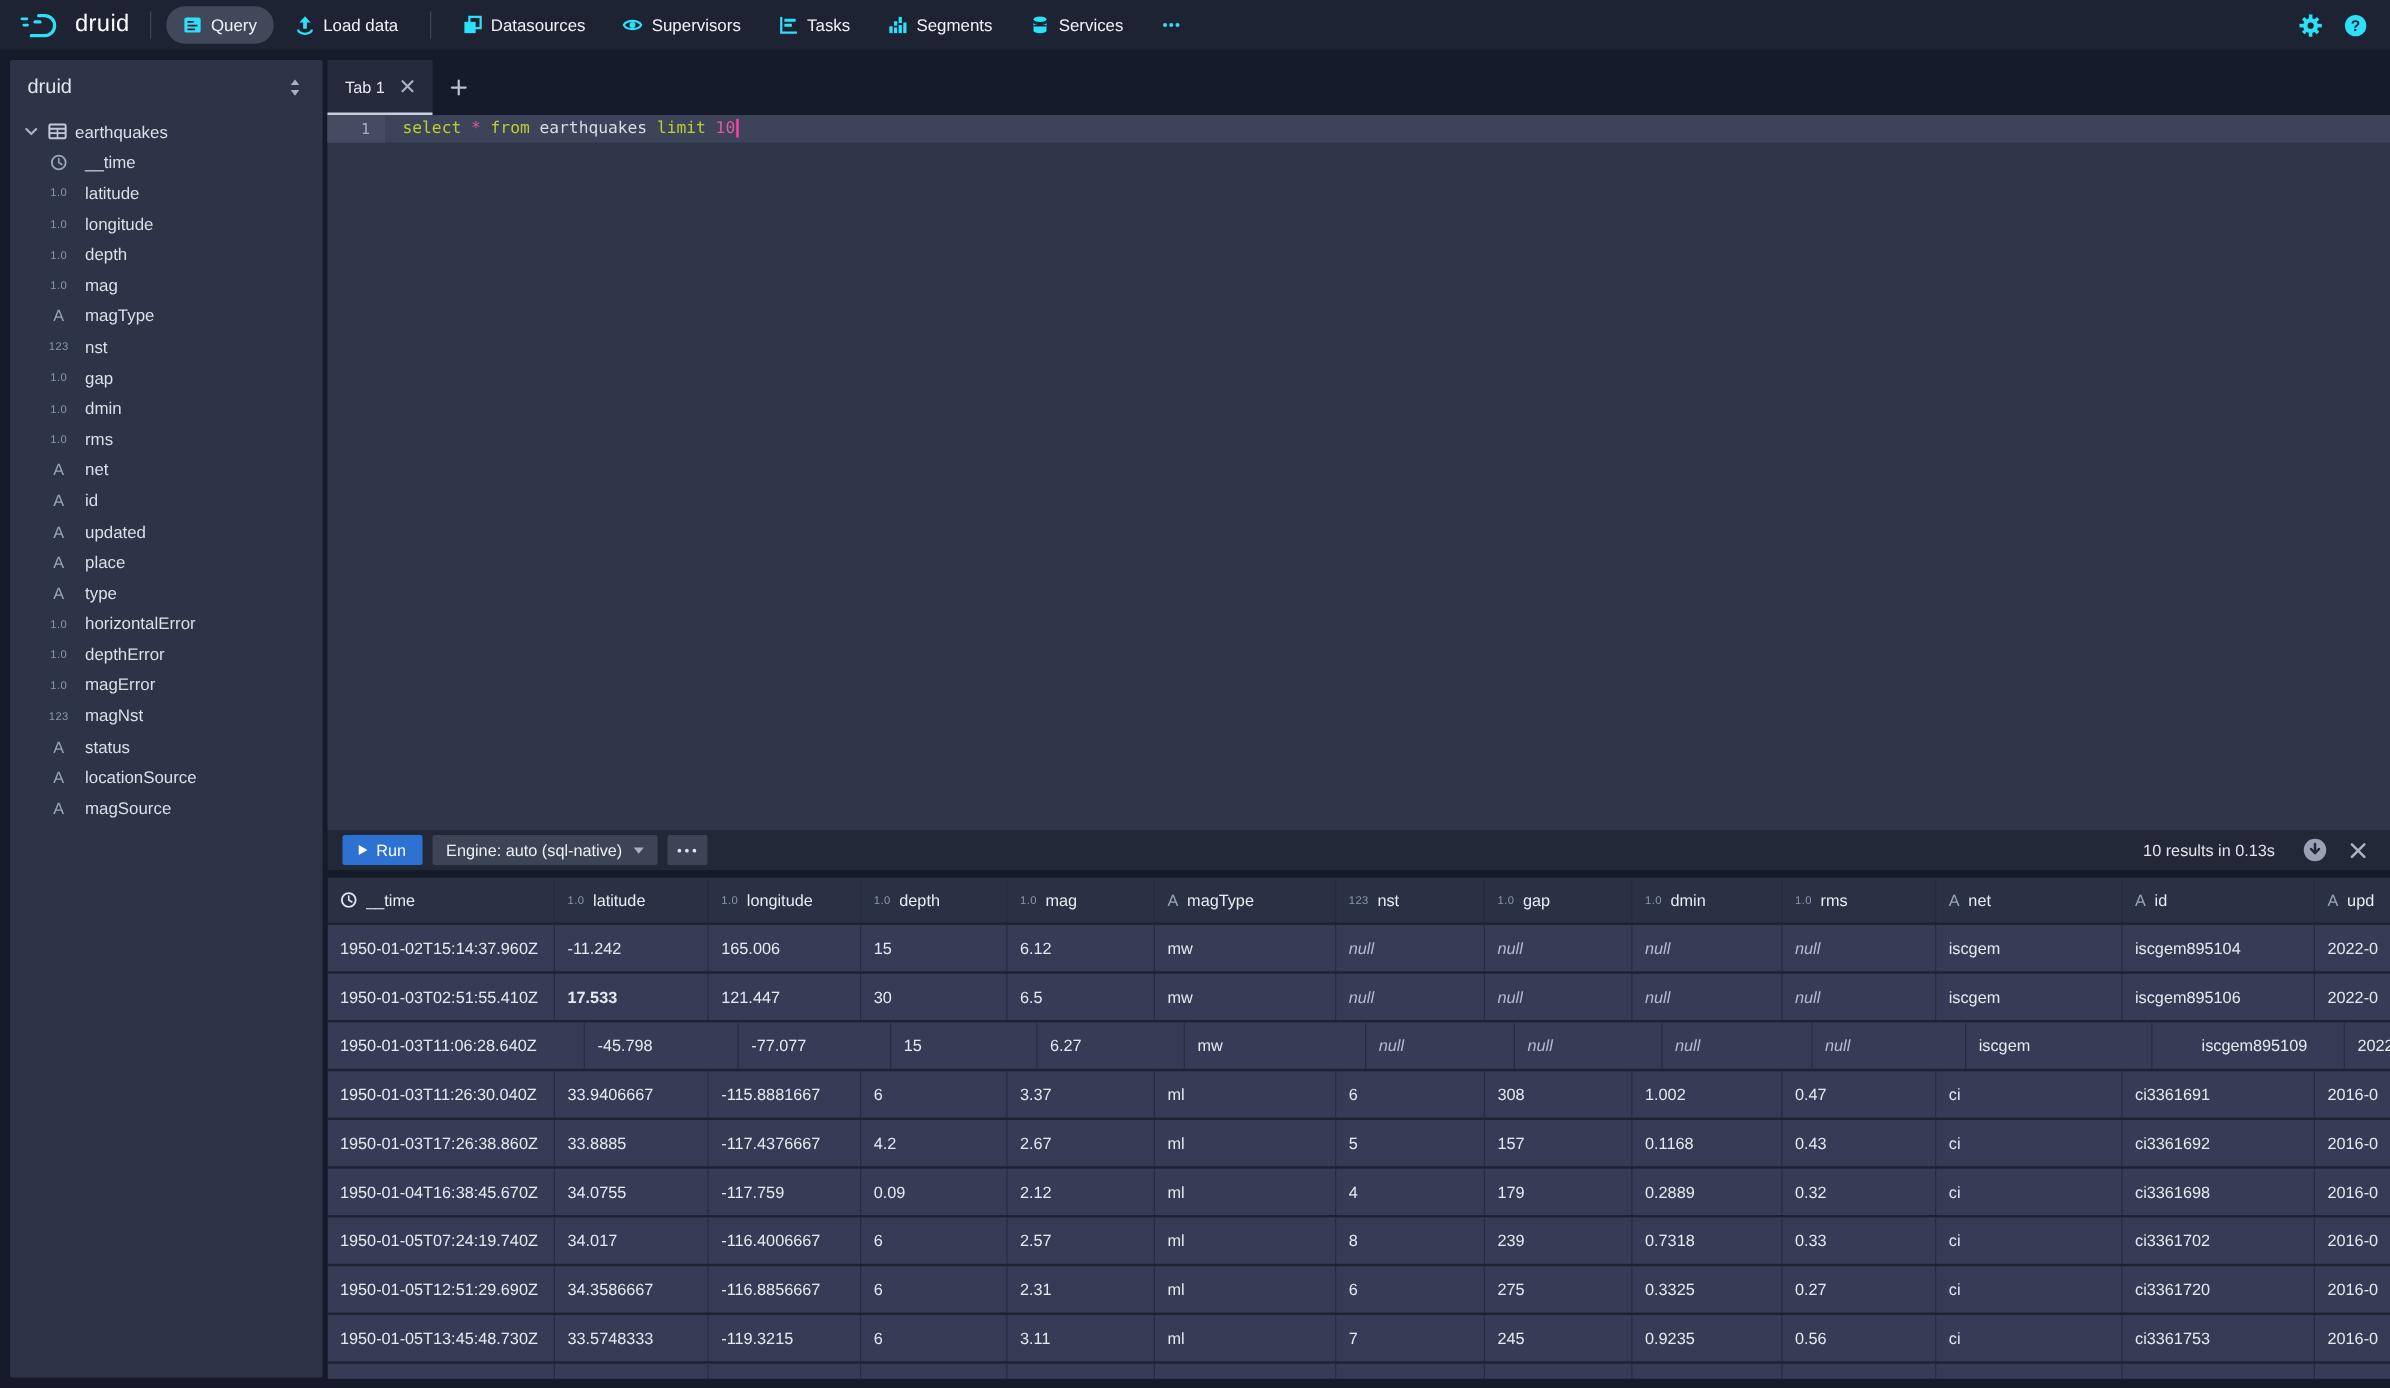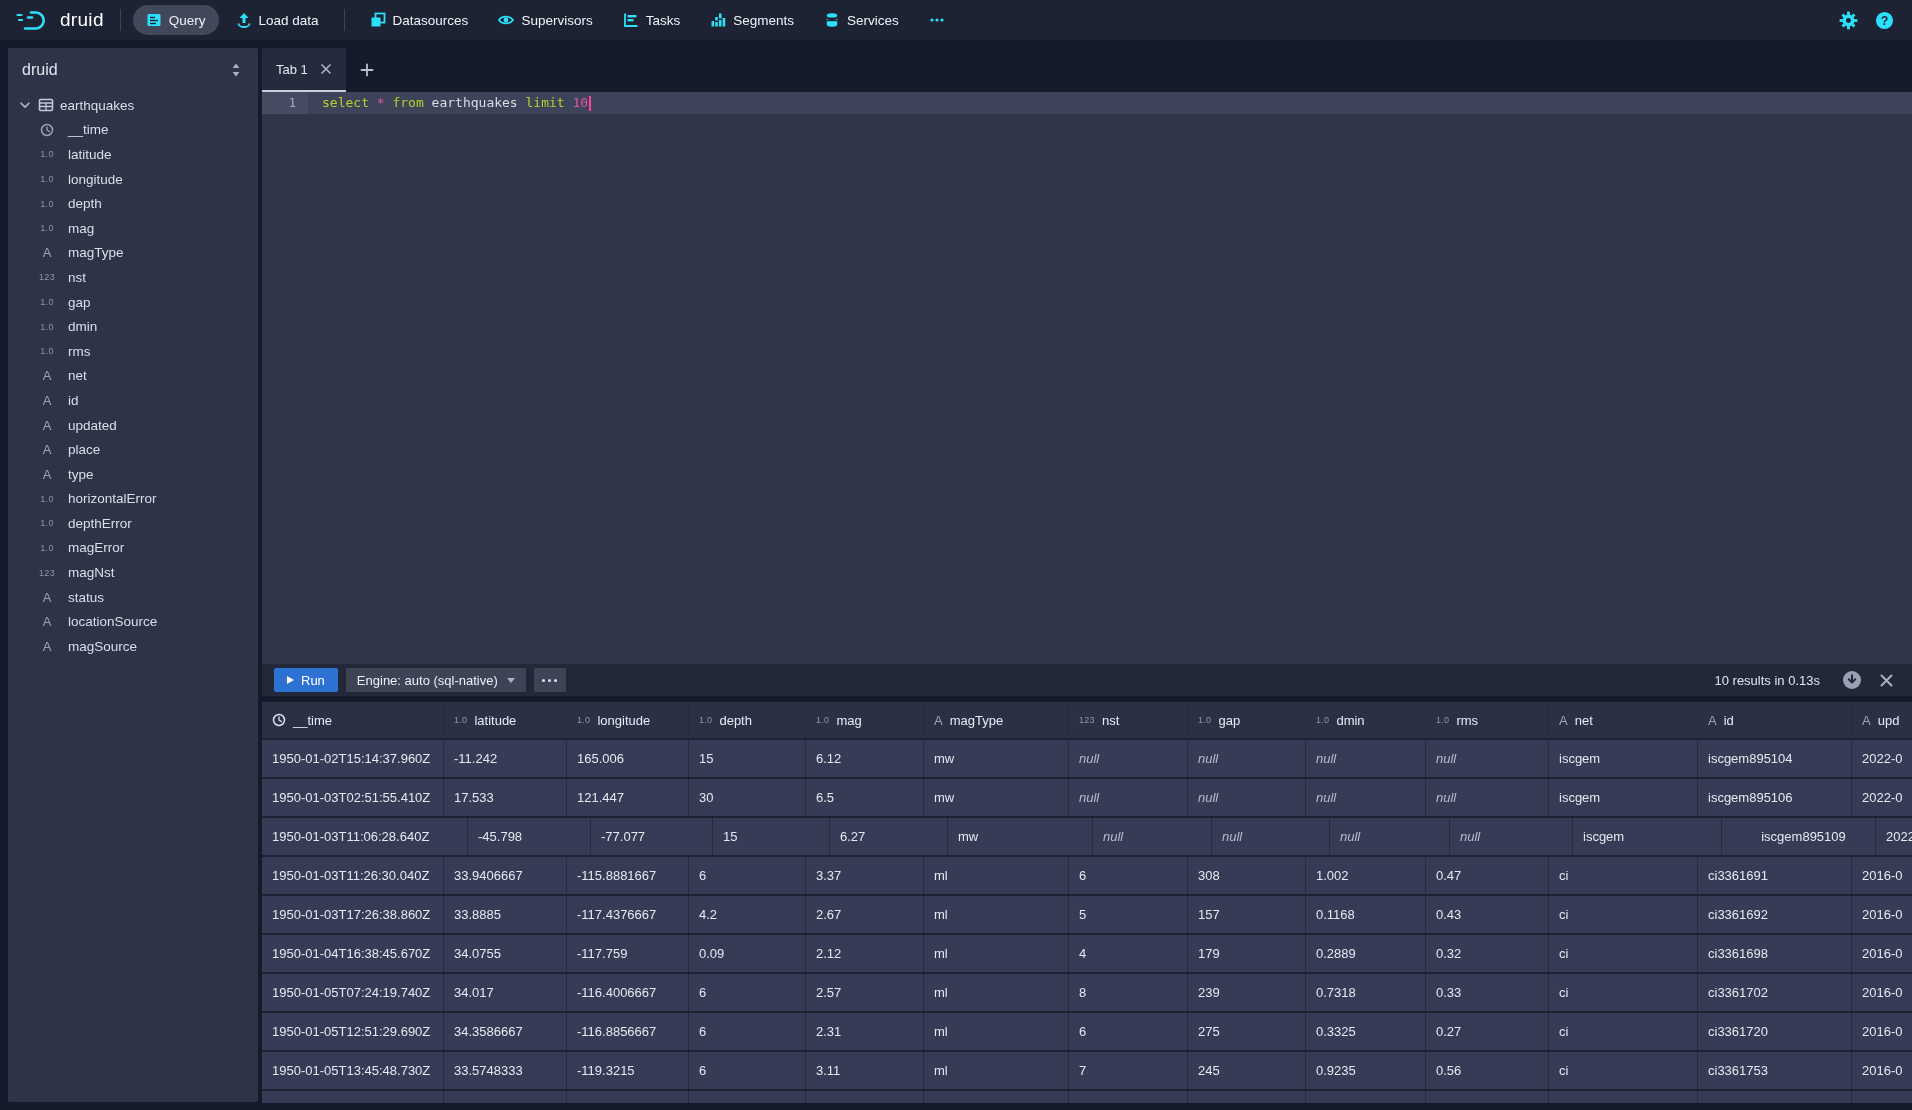--- a/index.html
+++ b/index.html
@@ -531,21 +531,21 @@
             <span>iscgem895104</span>
           </div>
           <div class="r-cell" style="width: 220px;">
             <span>2022-0</span>
           </div>
         </div>
         <div class="r-row">
           <div class="r-cell" style="width: 182px;">
             <span>1950-01-03T02:51:55.410Z</span>
           </div>
-          <div class="r-cell" style="width: 123px;">
+          <div class="r-cell" style="width: 123px; font-weight: bold;">
             <span>17.533</span>
           </div>
           <div class="r-cell" style="width: 122px;">
             <span>121.447</span>
           </div>
           <div class="r-cell" style="width: 117px;">
             <span>30</span>
           </div>
           <div class="r-cell" style="width: 118px;">
             <span>6.5</span>

